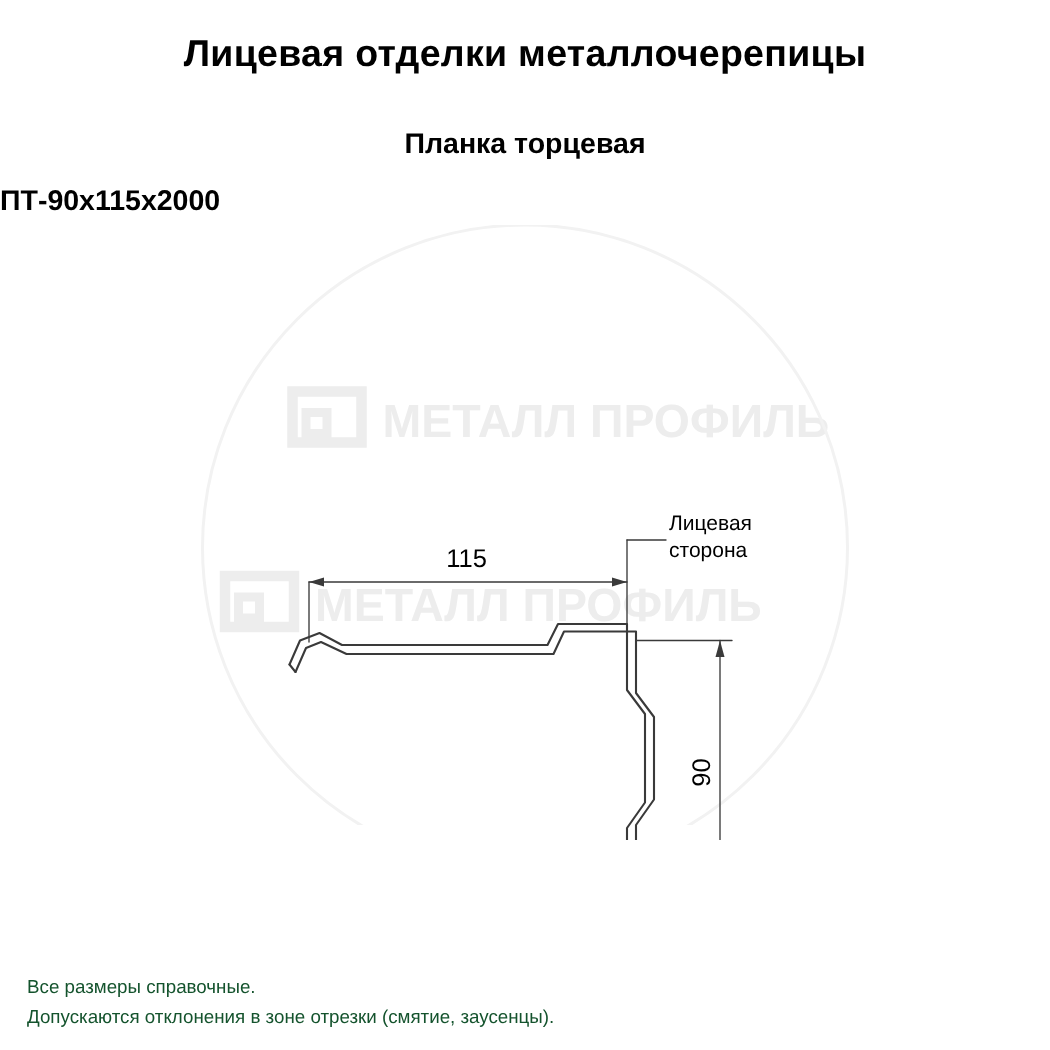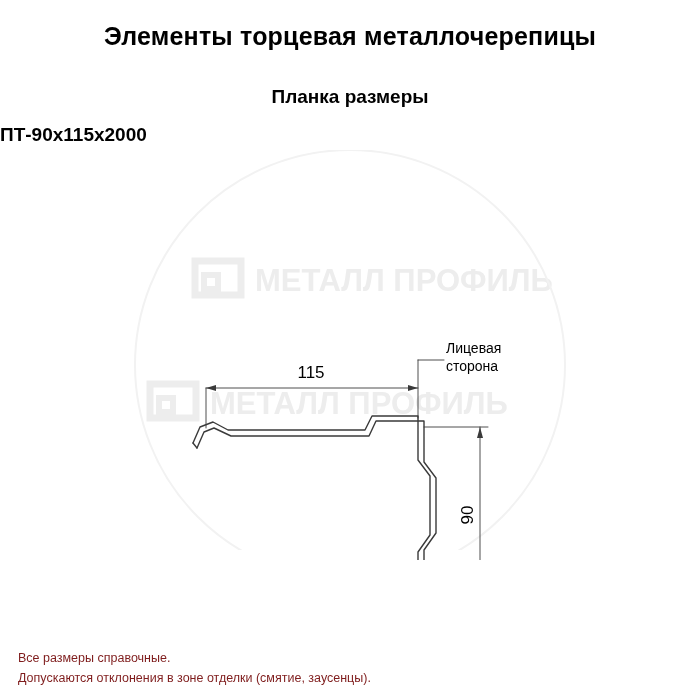--- a/index.html
+++ b/index.html
@@ -62,43 +62,43 @@
     width: 700px;
     height: 400px;
     pointer-events: none;
   }
   .footer {
     position: absolute;
     left: 18px;
     bottom: 12px;
     font-size: 12.5px;
     line-height: 1.55;
-    color: #7f1d1d;
+    color: #14532d;
   }
   .footer div {
     white-space: nowrap;
   }
   .dim-label {
     font-size: 17px;
     fill: #000;
     font-family: "Liberation Sans", sans-serif;
   }
   .face-label {
     font-size: 14px;
     fill: #000;
     font-family: "Liberation Sans", sans-serif;
   }
 </style>
 </head>
 <body>
 
 <div class="page">
 
-  <div class="title">Элементы торцевая металлочерепицы</div>
-  <div class="subtitle">Планка размеры</div>
+  <div class="title">Лицевая отделки металлочерепицы</div>
+  <div class="subtitle">Планка торцевая</div>
   <div class="code">ПТ-90х115х2000</div>
 
   <svg class="watermark" viewBox="0 0 700 400">
     <g opacity="1">
 
       <g transform="translate(195,105)">
         <rect x="0" y="6" width="46" height="34" fill="none" stroke="#ededed" stroke-width="7"></rect>
         <rect x="9" y="20" width="14" height="14" fill="none" stroke="#ededed" stroke-width="6"></rect>
         <text x="60" y="36" font-family="Liberation Sans, sans-serif" font-size="31" font-weight="bold" fill="#ededed">МЕТАЛЛ ПРОФИЛЬ</text>
       </g>
@@ -148,16 +148,16 @@
     <text class="dim-label" x="311" y="218" text-anchor="middle">115</text>
     <text class="dim-label" x="473" y="355" text-anchor="middle" transform="rotate(-90 473 355)">90</text>
     <text class="dim-label" x="385" y="488" text-anchor="middle" transform="rotate(-52 385 488)">15</text>
 
     <text class="face-label" x="446" y="193">Лицевая</text>
     <text class="face-label" x="446" y="211">сторона</text>
   </svg>
 
   <div class="footer">
     <div>Все размеры справочные.</div>
-    <div>Допускаются отклонения в зоне отделки (смятие, заусенцы).</div>
+    <div>Допускаются отклонения в зоне отрезки (смятие, заусенцы).</div>
   </div>
 
 </div>
 
 </body></html>

